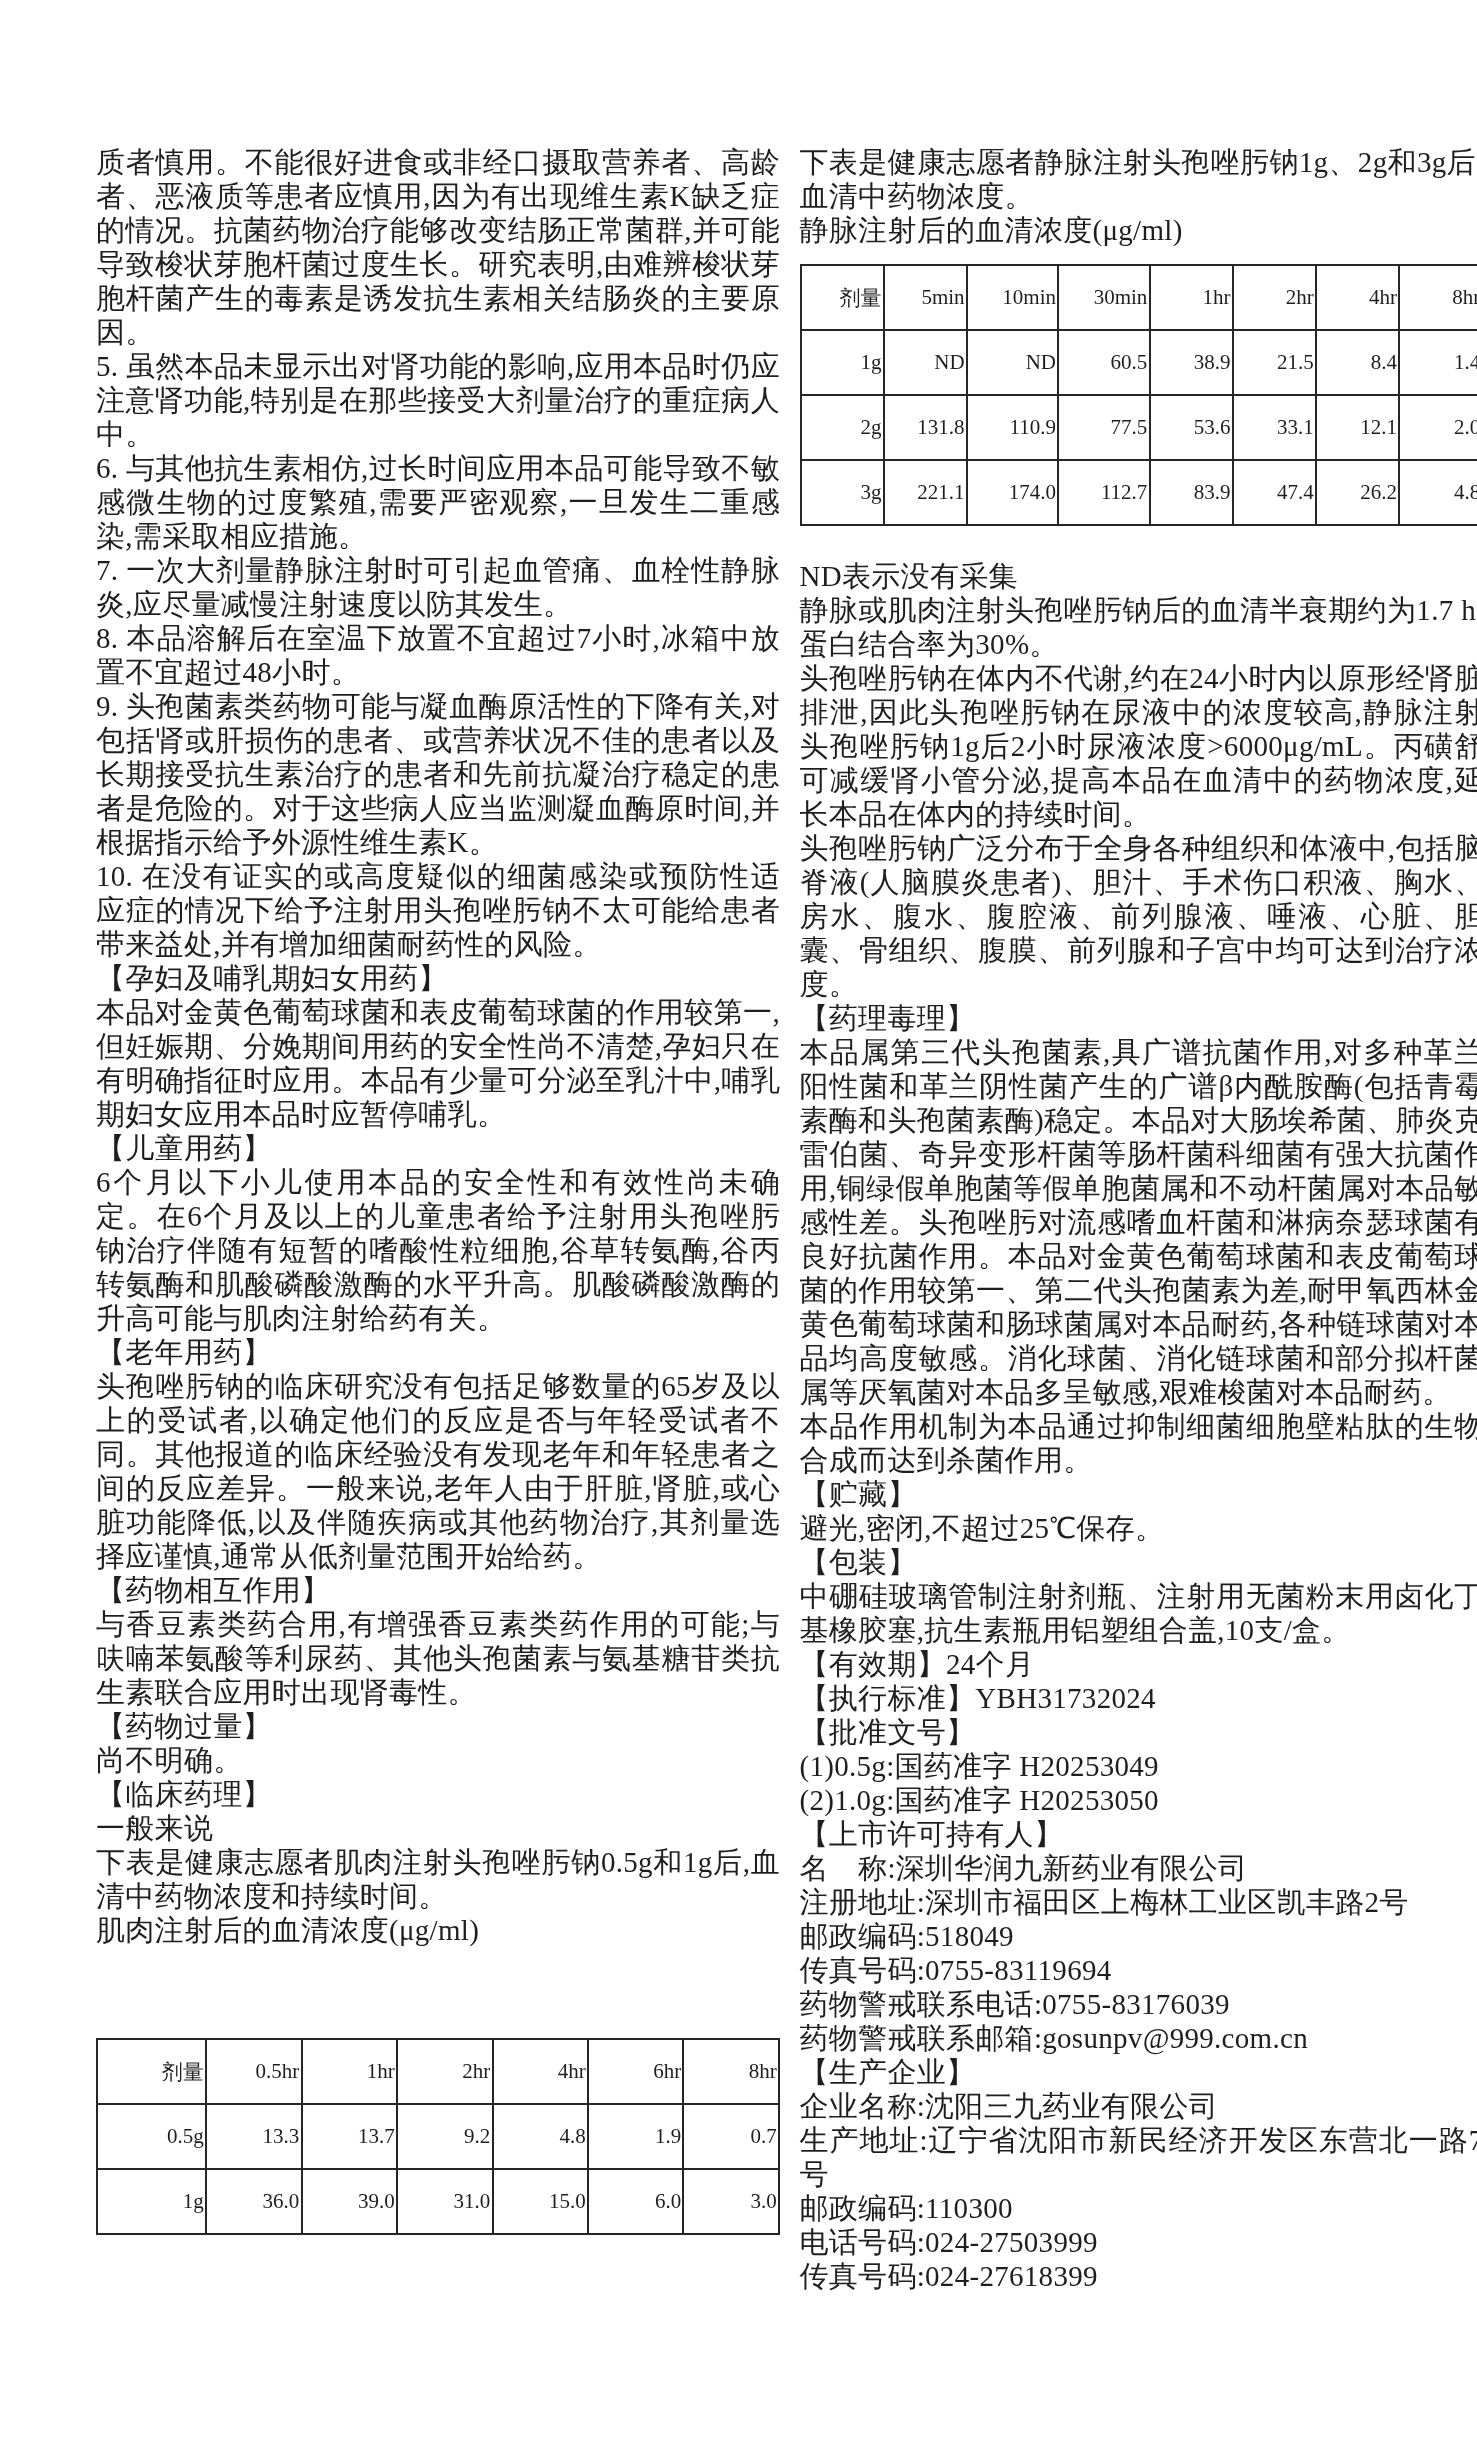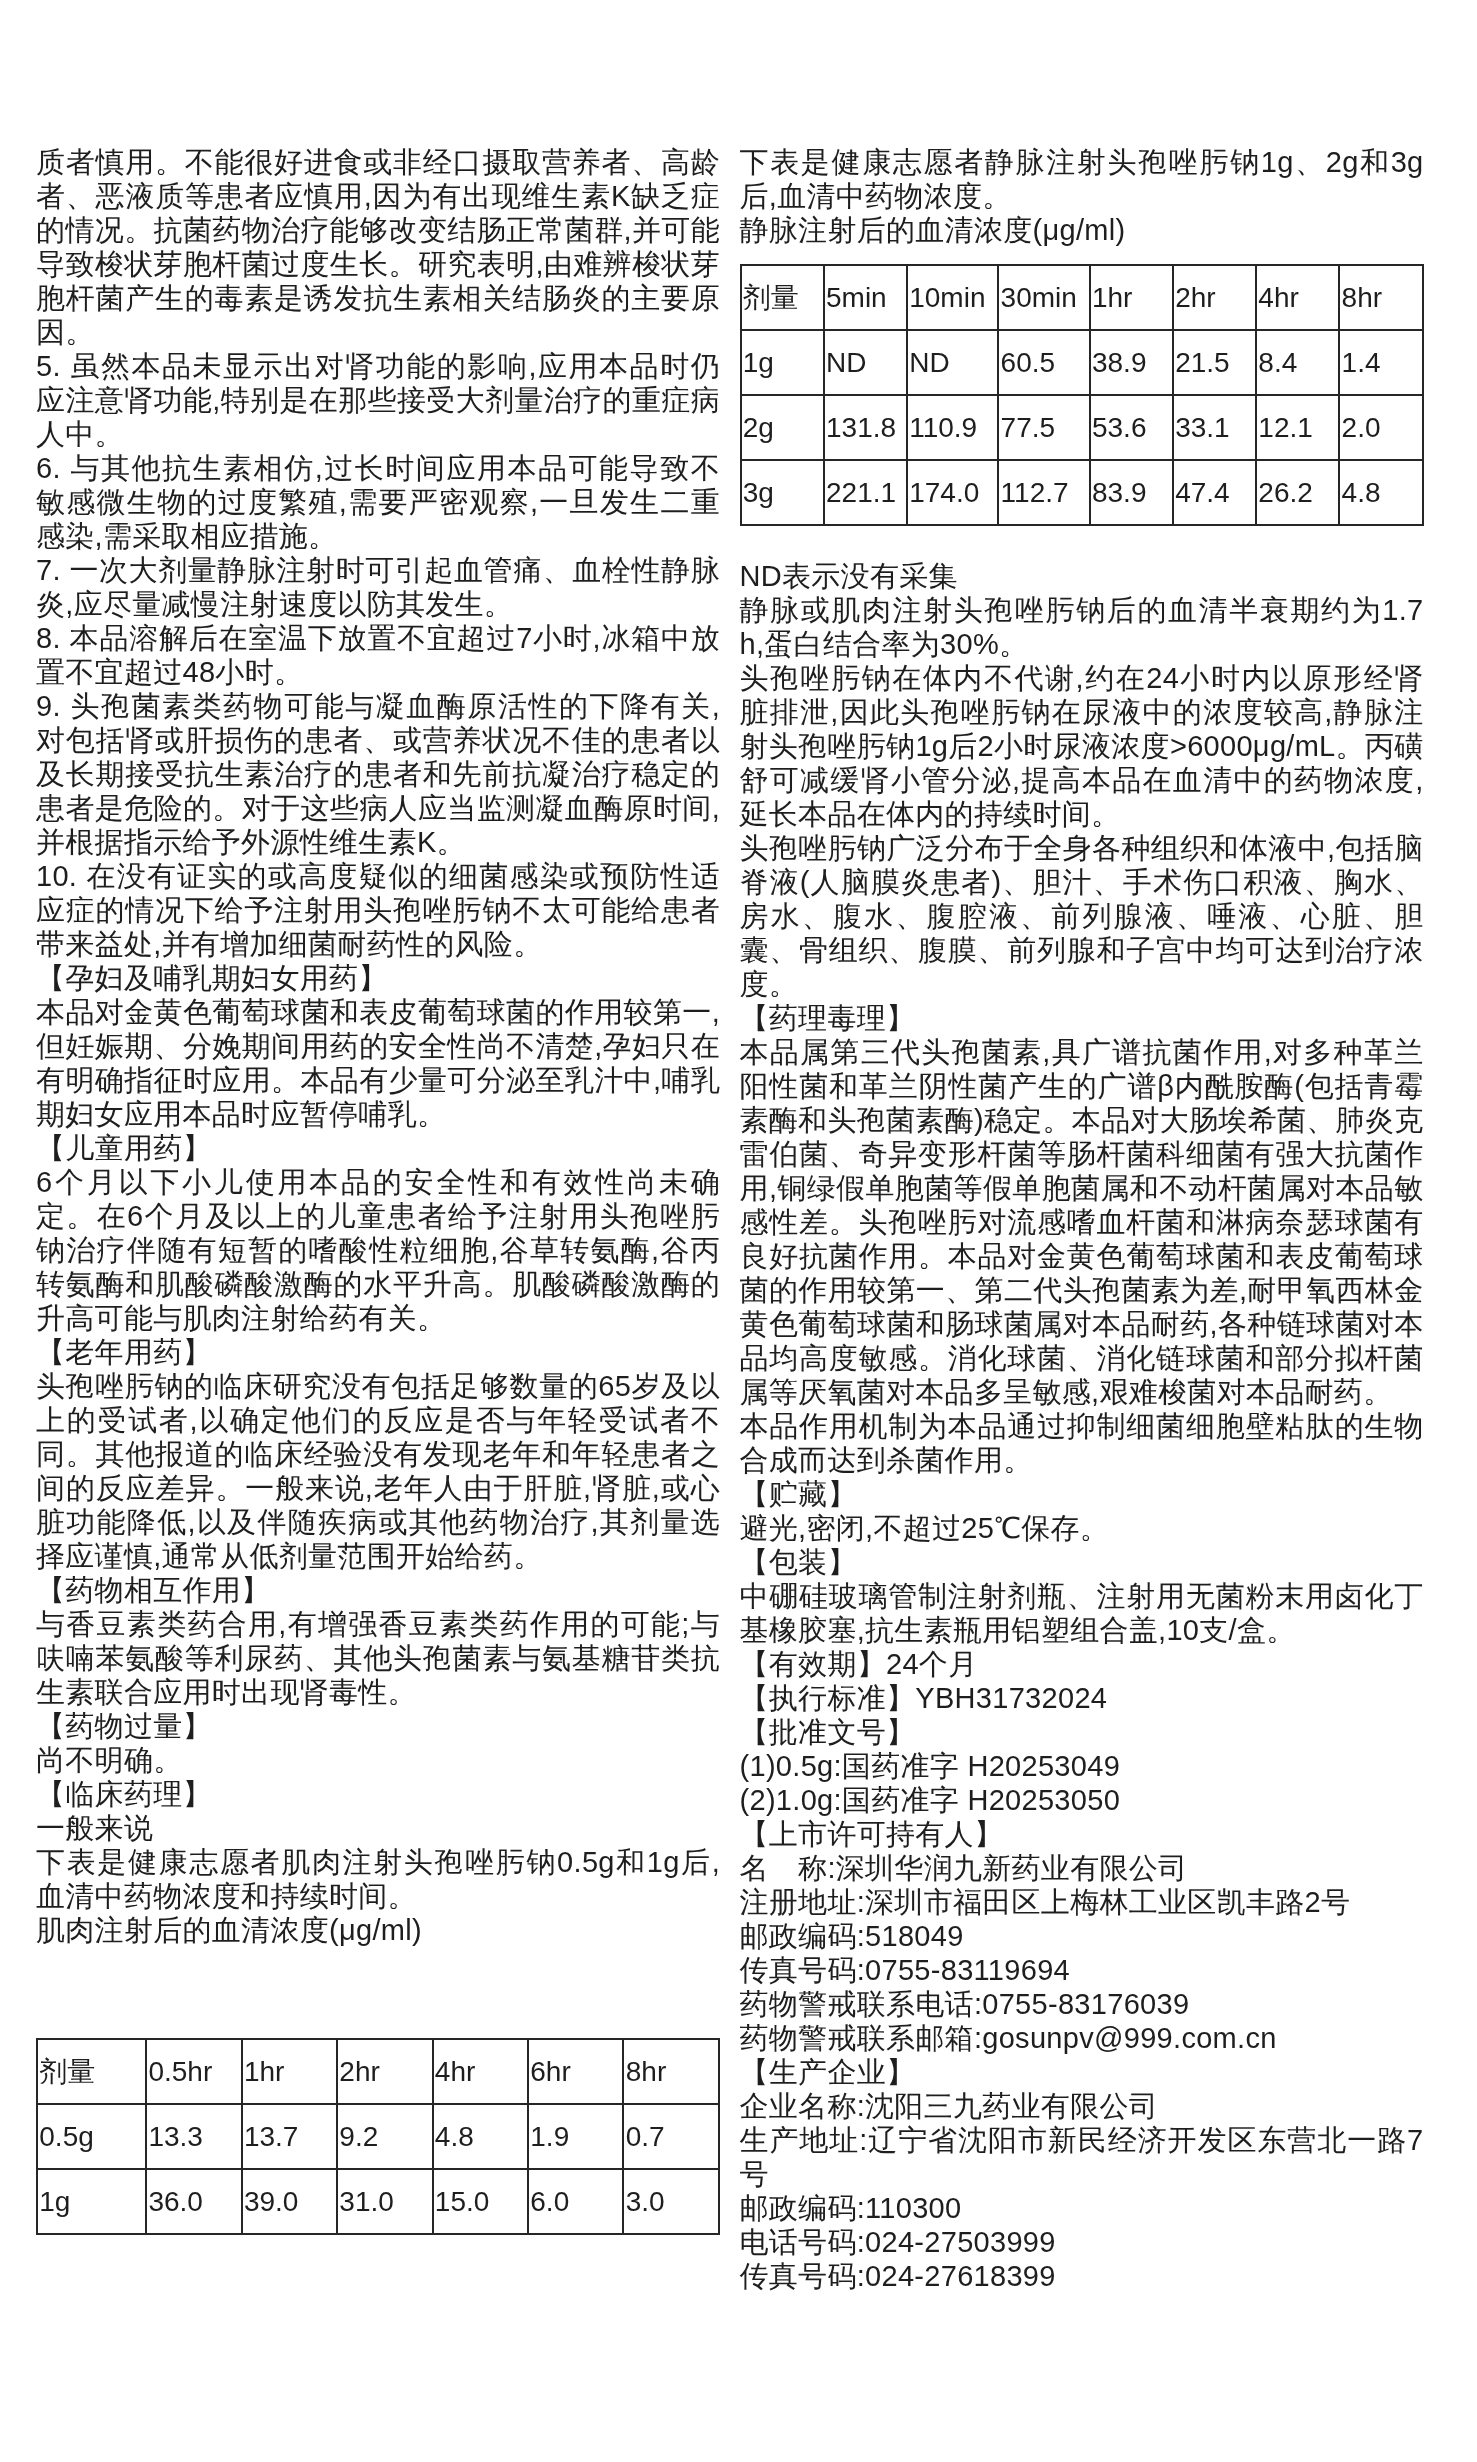--- a/index.html
+++ b/index.html
@@ -6,44 +6,45 @@
   body {
     width: 1477px; height: 2462px;
     background: #ffffff;
     color: #1e1e1e;
     font-family: "Liberation Sans", sans-serif;
     overflow: hidden;
   }
   .page {
     box-sizing: border-box;
     width: 1477px; height: 1898px;
-    padding: 145px 29px 26px 36px;
+    padding: 145px 29px 26px 96px;
     display: flex;
     gap: 19.5px;
+    font-family: Liberation Serif, serif;
   }
   .col { width: 684px; flex: 0 0 684px; }
   .para {
     font-size: 29px;
     line-height: 34px;
     text-align: justify;
     text-justify: inter-ideograph;
     letter-spacing: 0.3px;
     word-break: break-word;
   }
   table.data-table {
     border-collapse: collapse;
     width: 100%;
     table-layout: fixed;
     background: #ffffff;
   }
   table.data-table th, table.data-table td {
     border: 2.6px solid #262626;
-    font-size: 28px;
+    font-size: 21px;
     font-weight: normal;
-    text-align: left;
+    text-align: right;
     vertical-align: middle;
     height: 63px;
     padding: 0 1.3px;
     letter-spacing: 0;
   }
   table.table-im { margin-top: 91px; }
   table.table-im col.c0 { width: 16%; }
   table.table-iv { margin: 17px 0 33px 0; }
   table.table-iv col.c0 { width: 12.2%; }
   table.table-iv col.cwide { width: 13.4%; }

